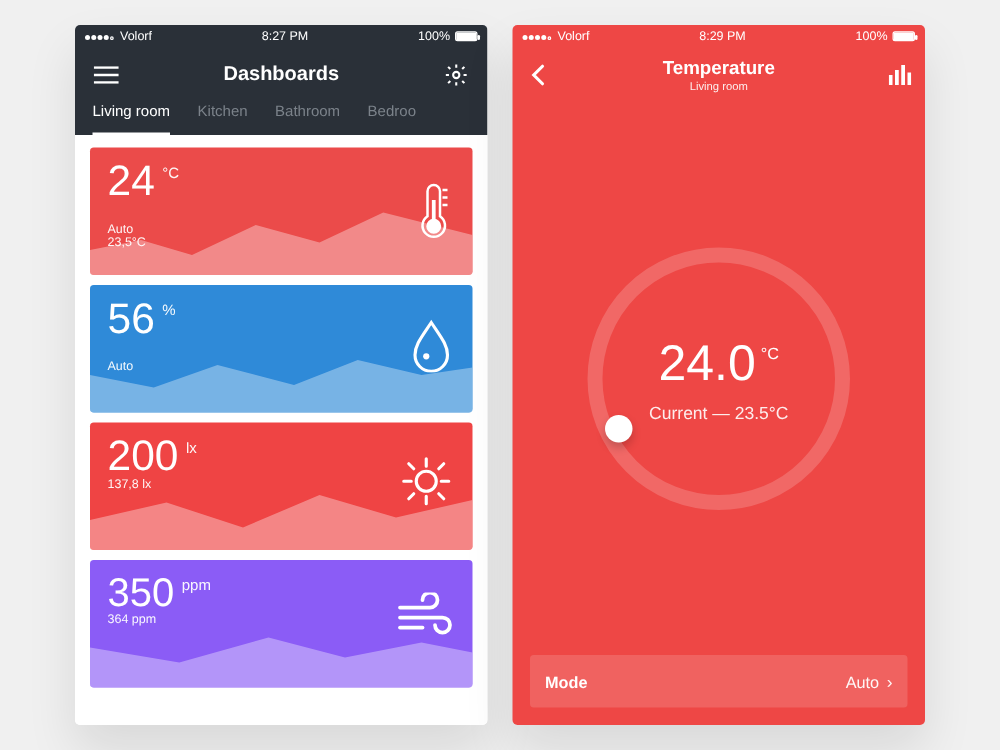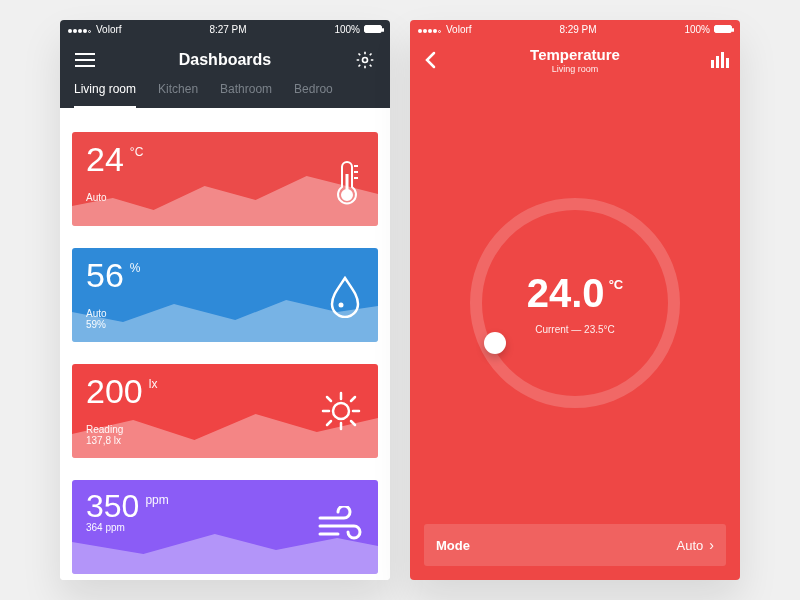--- a/index.html
+++ b/index.html
@@ -36,21 +36,20 @@
   .s1-title { font-size:16px; font-weight:700; }
   .hamburger, .gear { width:22px; height:22px; display:flex; align-items:center; justify-content:center; }
   .hamburger svg, .gear svg { display:block; }
   .tabs { display:flex; gap:22px; padding:0 14px 0 14px; font-size:12px; color:#7b828a; }
   .tab { padding-bottom:10px; }
   .tab.active { color:#fff; border-bottom:2px solid #fff; }
   .cards { flex:1; background:#fff; padding:10px 12px 6px 12px; display:flex; flex-direction:column; gap:8px; overflow:hidden;}
   .card {
     border-radius:3px; color:#fff; height:102px; position:relative; overflow:hidden;
     padding:10px 14px 8px 14px;
-    margin-top:14px;
   }
   .card .big { font-size:34px; font-weight:200; line-height:1; display:flex; align-items:flex-start; gap:6px;}
   .card .unit { font-size:12px; font-weight:300; margin-top:4px; opacity:.95;}
   .card .mode { font-size:10px; margin-top:16px; opacity:.95;}
   .card .sub { font-size:10px; opacity:.95;}
   .card .icon { position:absolute; right:16px; top:26px; }
   .card svg.chart { position:absolute; left:0; bottom:0; width:100%; height:60px; opacity:.35; }
   .c-temp { background:#eb4b4a; }
   .c-hum  { background:#2f8ad8; }
   .c-lux  { background:#ef4444; }
@@ -63,23 +62,23 @@
   .s2-header .titleblock .t { font-size:15px; font-weight:700; }
   .s2-header .titleblock .st { font-size:9px; opacity:.9; margin-top:1px;}
   .back, .bars { width:22px; height:22px; display:flex; align-items:center; justify-content:center; }
   .dial-wrap { flex:1; position:relative; display:flex; align-items:center; justify-content:center; }
   .dial {
     width:210px; height:210px; border-radius:50%;
     border:12px solid rgba(255,255,255,.18);
     display:flex; flex-direction:column; align-items:center; justify-content:center;
     position:relative;
   }
-  .dial .value { font-size:40px; font-weight:700; display:flex; align-items:flex-start; gap:4px;text-align:right;}
+  .dial .value { font-size:40px; font-weight:400; display:flex; align-items:flex-start; gap:4px;text-align:right;}
   .dial .value .unit { font-size:13px; margin-top:6px; }
-  .dial .current { font-size:10px; margin-top:8px; opacity:.9;}
+  .dial .current { font-size:14px; margin-top:8px; opacity:.9;}
   .knob {
     position:absolute; width:22px; height:22px; border-radius:50%;
     background:#fff; box-shadow:0 4px 8px rgba(0,0,0,.2);
     left:2px; bottom:42px;
   }
   .mode-bar {
     margin:0 14px 14px 14px; height:42px; border-radius:3px;
     background:rgba(255,255,255,.15);
     display:flex; align-items:center; justify-content:space-between;
     padding:0 12px; font-size:13px;
@@ -133,57 +132,56 @@
 
     <div class="card c-temp">
       <svg class="chart" viewBox="0 0 300 60" preserveAspectRatio="none">
           <path d="M0 40 L40 32 L80 44 L130 20 L180 34 L230 10 L300 28 L300 60 L0 60 Z" fill="#fff"></path>
         </svg>
       <div class="big">
           <span>24</span>
           <span class="unit">°C</span>
         </div>
       <div class="mode">Auto</div>
+      <div class="sub">23,5°C</div>
       <span class="icon">
         <svg width="30" height="48" viewBox="0 0 30 48" fill="none" stroke="#fff" stroke-width="2">
             <path d="M15 4a5 5 0 0 0-5 5v20a9 9 0 1 0 10 0V9a5 5 0 0 0-5-5z"></path>
             <circle cx="15" cy="37" r="5" fill="#fff"></circle>
             <path d="M15 16v16" stroke-width="3"></path>
             <path d="M22 8h4M22 14h4M22 20h4"></path>
           </svg>
       </span>
     </div>
 
     <div class="card c-hum">
       <svg class="chart" viewBox="0 0 300 60" preserveAspectRatio="none">
           <path d="M0 30 L50 40 L100 22 L160 38 L210 18 L260 30 L300 24 L300 60 L0 60 Z" fill="#fff"></path>
         </svg>
       <div class="big">
           <span>56</span>
           <span class="unit">%</span>
         </div>
       <div class="mode">Auto</div>
-      <div class="sub">59%</div>
       <span class="icon">
         <svg width="34" height="44" viewBox="0 0 34 44" fill="none" stroke="#fff" stroke-width="2.5">
             <path d="M17 4 C9 16 4 22 4 30 a13 13 0 0 0 26 0 C30 22 25 16 17 4 Z"></path>
             <circle cx="13" cy="31" r="2.5" fill="#fff" stroke="none"></circle>
           </svg>
       </span>
     </div>
 
     <div class="card c-lux">
       <svg class="chart" viewBox="0 0 300 60" preserveAspectRatio="none">
           <path d="M0 36 L60 22 L120 42 L180 16 L240 34 L300 20 L300 60 L0 60 Z" fill="#fff"></path>
         </svg>
       <div class="big">
           <span>200</span>
           <span class="unit">lx</span>
         </div>
-      <div class="mode">Reading</div>
       <div class="sub">137,8 lx</div>
       <span class="icon">
         <svg width="42" height="42" viewBox="0 0 42 42" fill="none" stroke="#fff" stroke-width="2.5">
             <circle cx="21" cy="21" r="8"></circle>
             <g stroke-linecap="round">
               <path d="M21 3v6M21 33v6M3 21h6M33 21h6M7 7l4 4M31 31l4 4M35 7l-4 4M11 31l-4 4"></path>
             </g>
           </svg>
       </span>
     </div>

